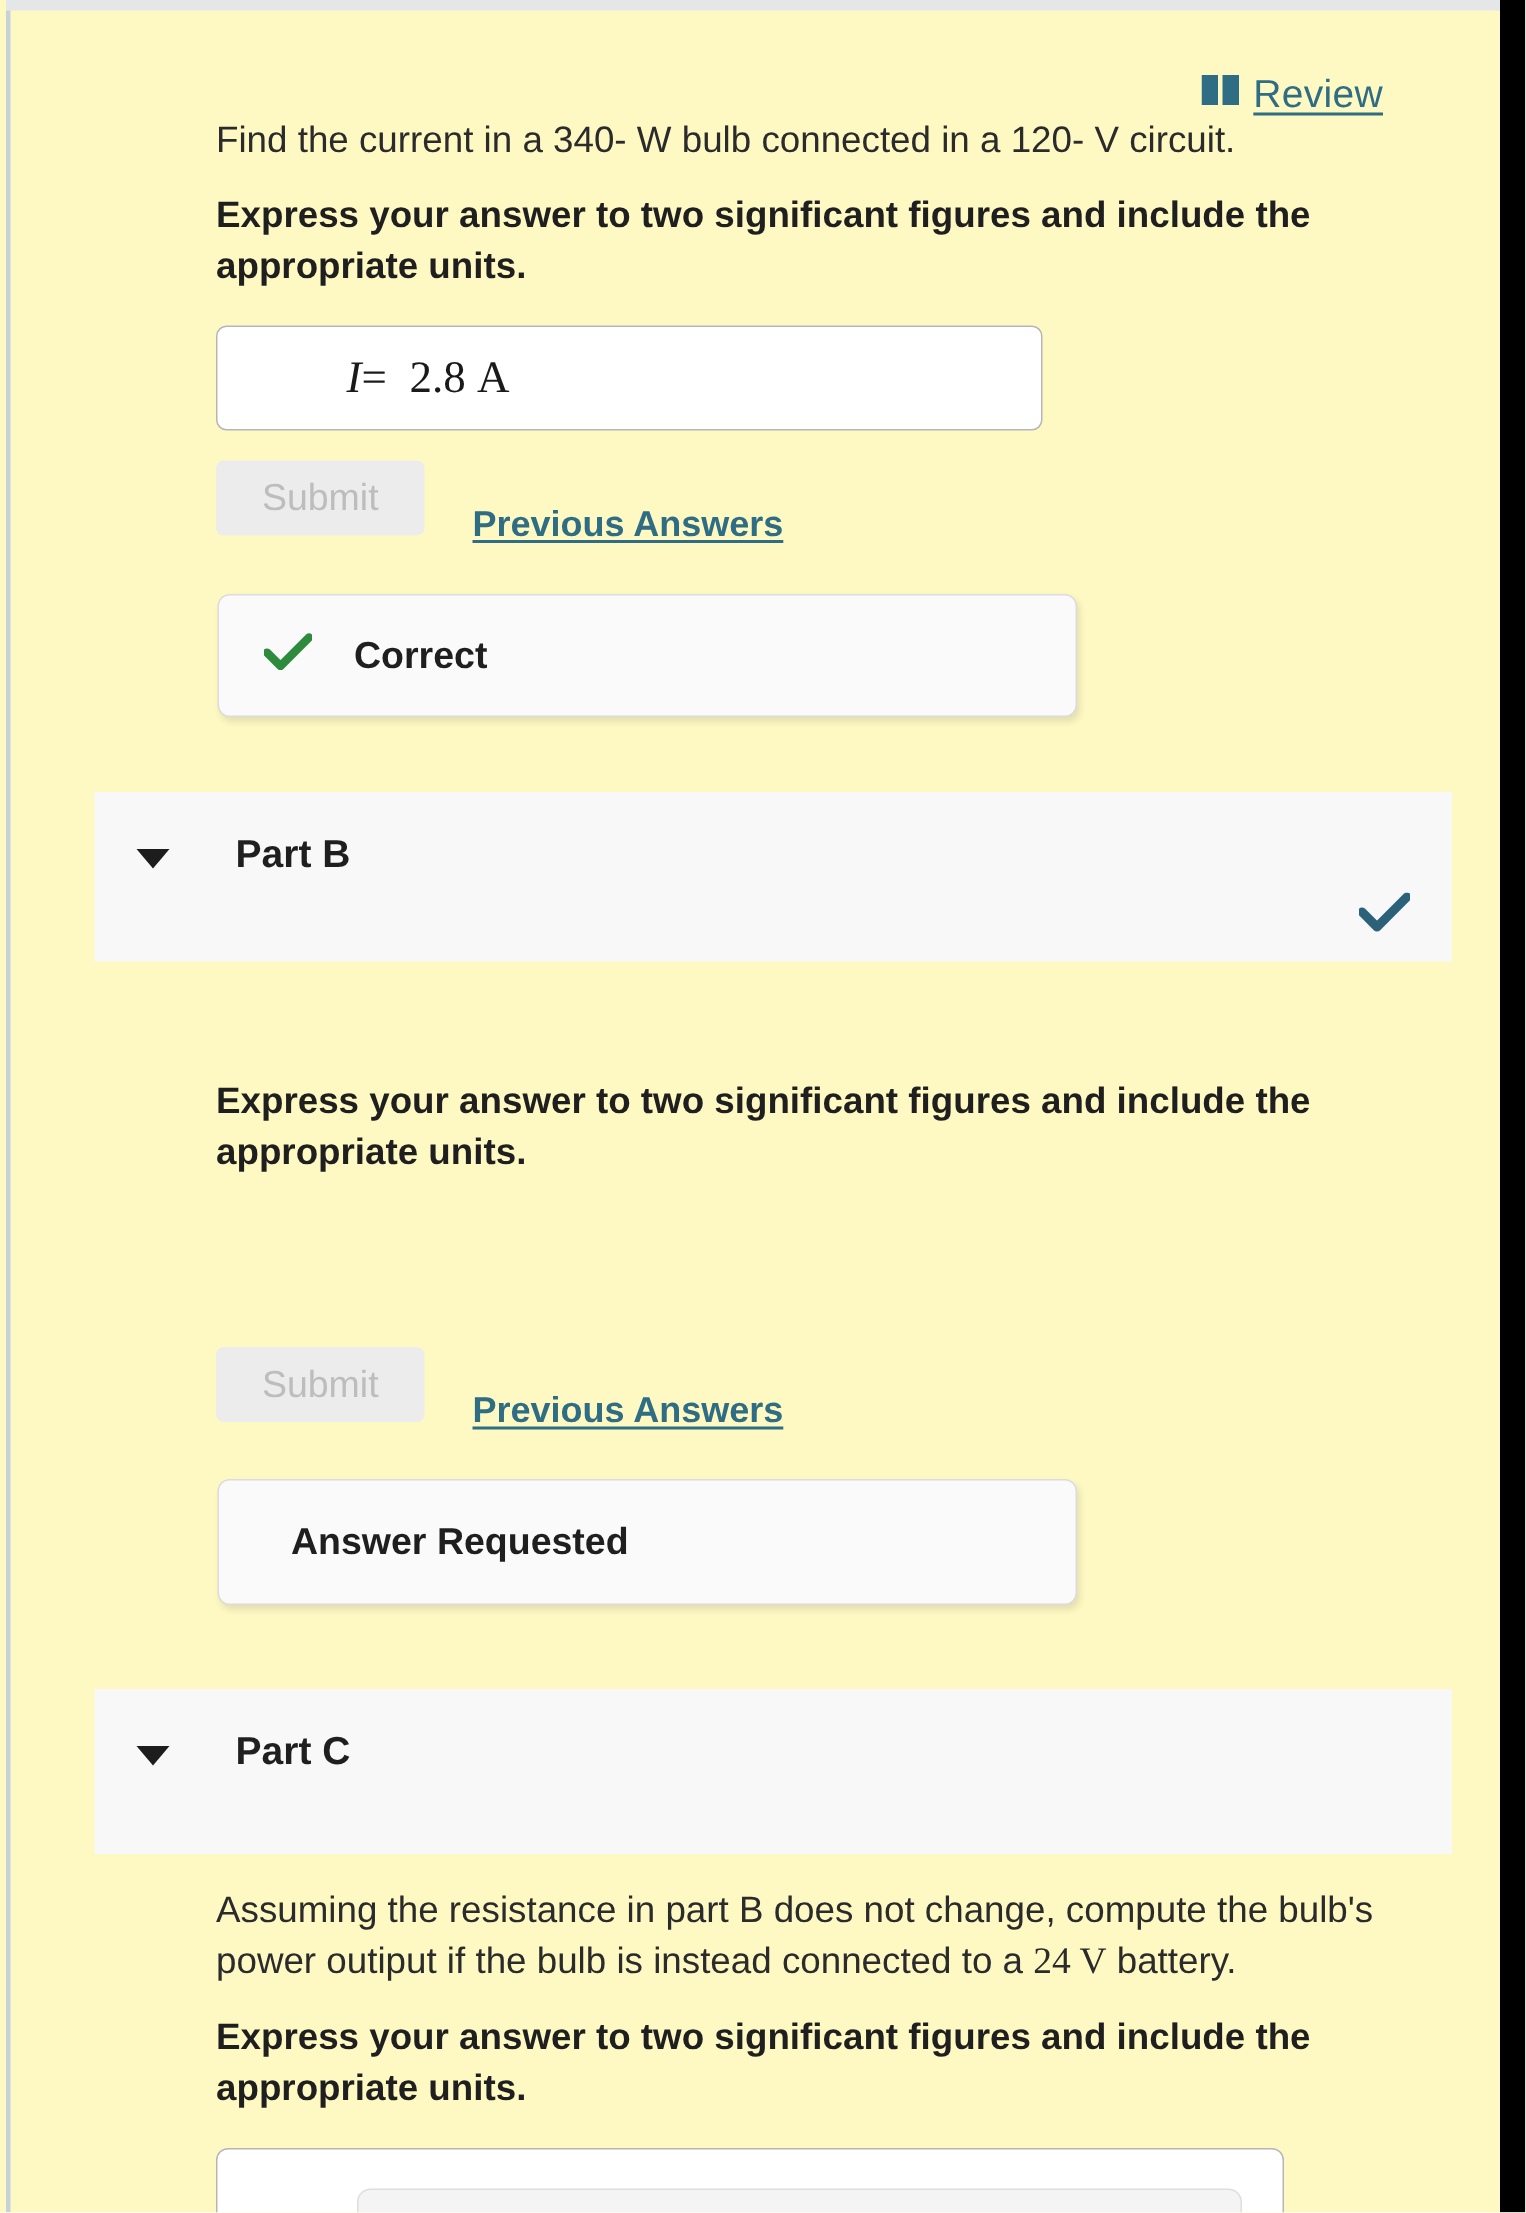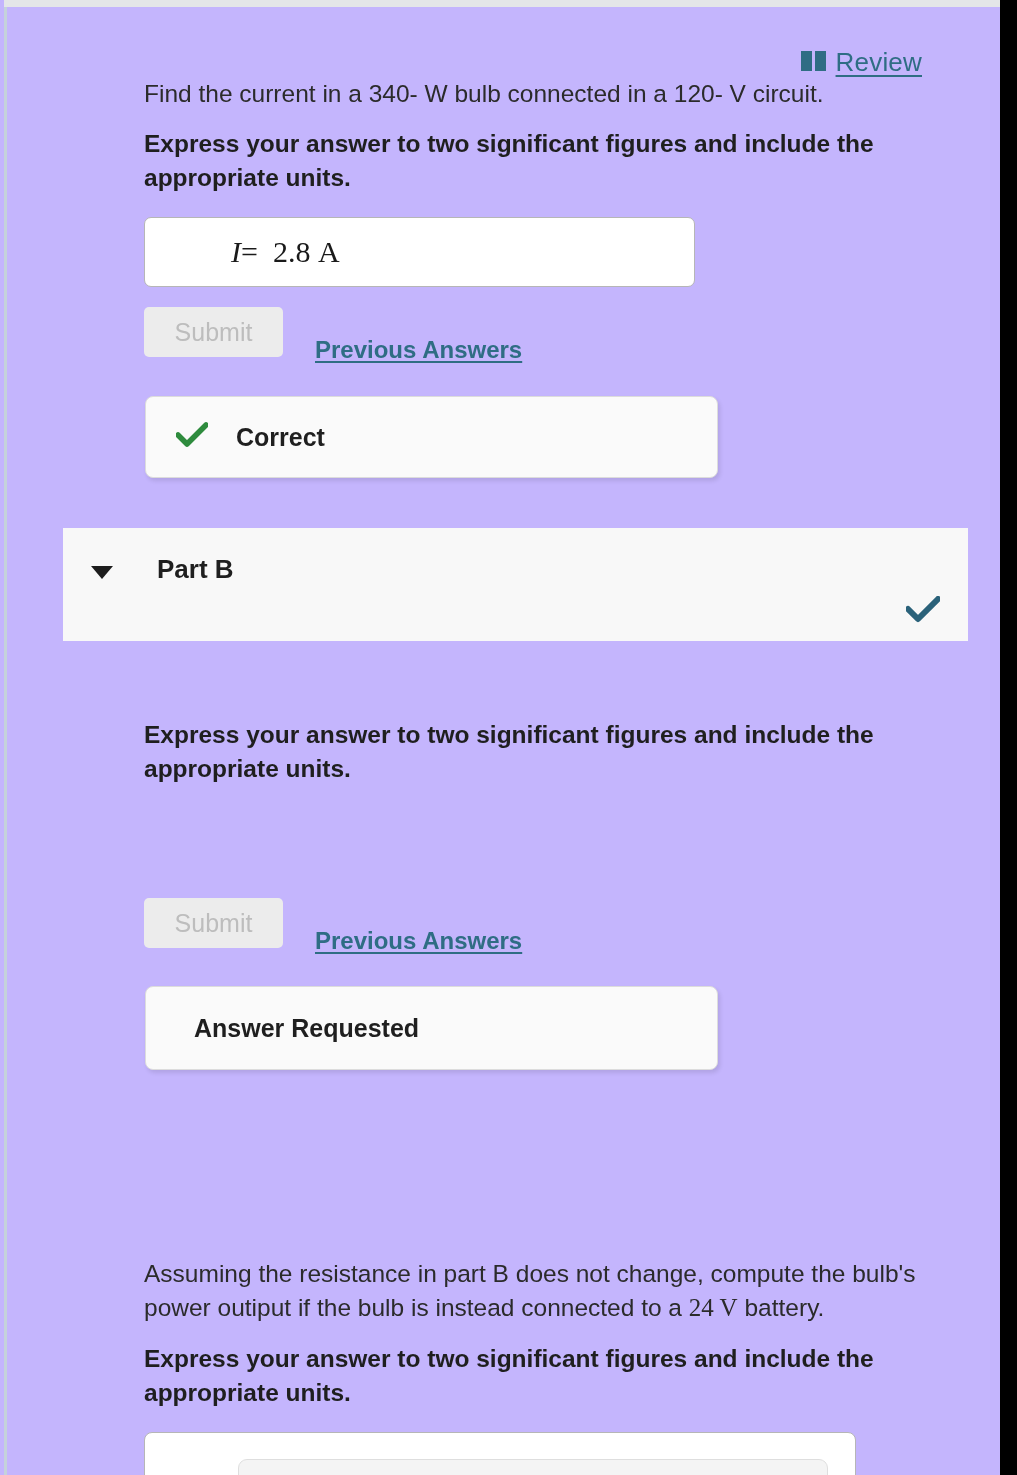--- a/index.html
+++ b/index.html
@@ -6,21 +6,21 @@
   html, body {
     margin: 0; padding: 0;
     background: #ffffff;
     font-family: "Liberation Sans", sans-serif;
   }
   #page {
     position: relative;
     width: 1017px;
     height: 1475px;
     overflow: hidden;
-    background: #c4b5fd;
+    background: #fef9c3;
   }
 
   
   .top-rule {
     position: absolute;
     left: 4px; top: 0; width: 996px; height: 7px;
     background: #e4e6e8;
   }
   .left-rail {
     position: absolute;
@@ -243,20 +243,24 @@
     <div class="q-strong" style="left:137px; top:711px; width:790px;">Express your answer to two significant figures and include the appropriate units.</div>
 
 
     <button class="submit-btn" style="left:137px; top:891px;">Submit</button>
     <span class="prev-link" style="left:308px; top:904px;">Previous Answers</span>
 
     <div class="fb-box" style="left:138px; top:979px; width:573px; height:84px; padding-left:48px;">
       <span class="fb-label">Answer Requested</span>
     </div>
 
+    <div class="part-head" style="top:1119px; height:110px;">
+      <span class="part-caret"></span>
+      <span class="part-title">Part C</span>
+    </div>
 
     <div class="q-body" style="left:137px; top:1250px; width:825px;">
       <span>Assuming the resistance in part B does not change, compute the bulb's</span>
       <span>power outiput if the bulb is instead connected to a</span>
       <span class="mathserif">24 V</span>
       <span>battery.</span>
     </div>
 
     <div class="q-strong" style="left:137px; top:1335px; width:790px;">Express your answer to two significant figures and include the appropriate units.</div>
 

